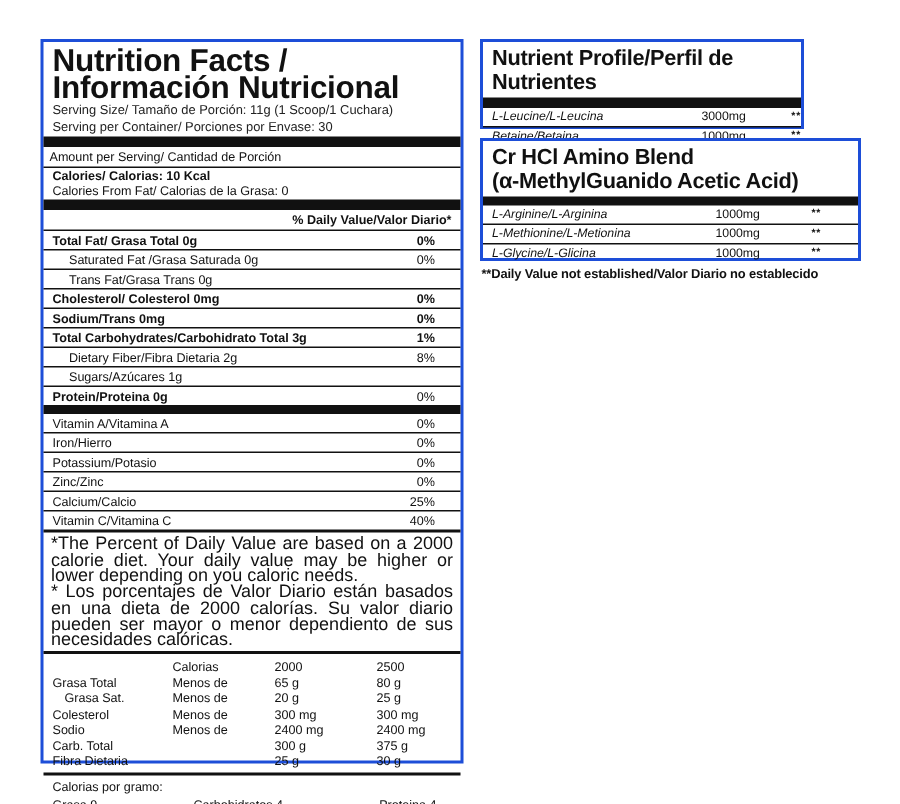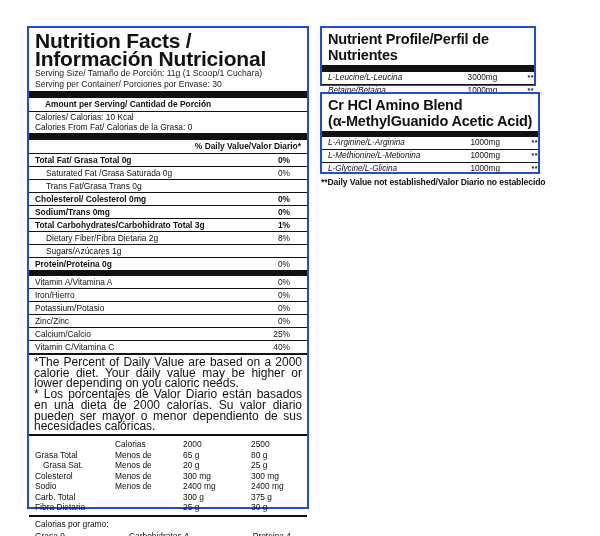--- a/index.html
+++ b/index.html
@@ -17,42 +17,42 @@
   .row.ind span:first-child { padding-left:11px; }
   .row .v { width:22px; text-align:right; }
   .dvhead { font-weight:bold; font-size:8.4px; text-align:right; padding:1px 6px 1px 0; height:11px; line-height:11px; }
   .foot { font-size:12px; line-height:10.7px; padding:2px 5px 2px 5px; text-align:justify; }
   table.dv { border-collapse:collapse; font-size:8.4px; margin:3px 0 2px 6px; }
   table.dv td { padding:0; height:10.6px; line-height:10.6px; vertical-align:top;margin-top:41px; }
   .cpg { font-size:8.4px; padding:1px 6px; line-height:12px; }
   .cpg .line { display:flex; justify-content:space-between; padding-right:10px; }
 
   #np { left:320px; top:26px; width:216px; height:60px; }
-  #cr { left:320px; top:92px; width:220px; height:82px; }
+  #cr { left:320px; top:92px; width:254px; height:82px; }
   .rtitle { font-weight:bold; font-size:14.5px; line-height:16px; padding:3px 5px 0 6px; letter-spacing:-0.2px; }
   .rrow { display:flex; font-size:8.2px; height:12px; line-height:12px; border-top:1px solid #111; padding-left:6px; }
   .rrow .n { width:149px;font-style:italic; }
   .rrow .a { width:64px; }
   .rrow .s { font-weight:bold; font-size:7px; letter-spacing:0.5px; }
   #note { position:absolute; left:321px; top:177px; font-size:8.6px; font-weight:bold; white-space:nowrap; letter-spacing:-0.1px; }
 </style>
 </head>
 <body>
 
 <div id="left" class="panel">
   <div class="title">
     <div>Nutrition Facts /</div>
     <div>Información Nutricional</div>
   </div>
   <div class="serv">Serving Size/ Tamaño de Porción: 11g (1 Scoop/1 Cuchara)</div>
   <div class="serv" style="padding-bottom:2px">Serving per Container/ Porciones por Envase: 30</div>
   <div class="thick"></div>
-  <div style="font-weight:bold;font-size:8.4px;padding:1px 16px;line-height:11px">Amount per Serving/ Cantidad de Porción</div>
+  <div style="font-weight:normal;font-size:8.4px;padding:1px 4px;line-height:11px">Amount per Serving/ Cantidad de Porción</div>
   <div class="hr"></div>
-  <div style="font-weight:normal;font-size:8.4px;padding:1px 6px 0;line-height:9.5px">Calories/ Calorias: 10 Kcal</div>
+  <div style="font-weight:bold;font-size:8.4px;padding:1px 6px 0;line-height:9.5px">Calories/ Calorias: 10 Kcal</div>
   <div style="font-size:8.4px;padding:0 6px 1px;line-height:9.5px">Calories From Fat/ Calorias de la Grasa: 0</div>
   <div class="thick"></div>
   <div class="dvhead">% Daily Value/Valor Diario*</div>
 
   <div id="nutrients">
     <div class="row b">
         <span>Total Fat/ Grasa Total 0g</span>
         <span class="v">0%</span>
       </div>
     <div class="row ind">

